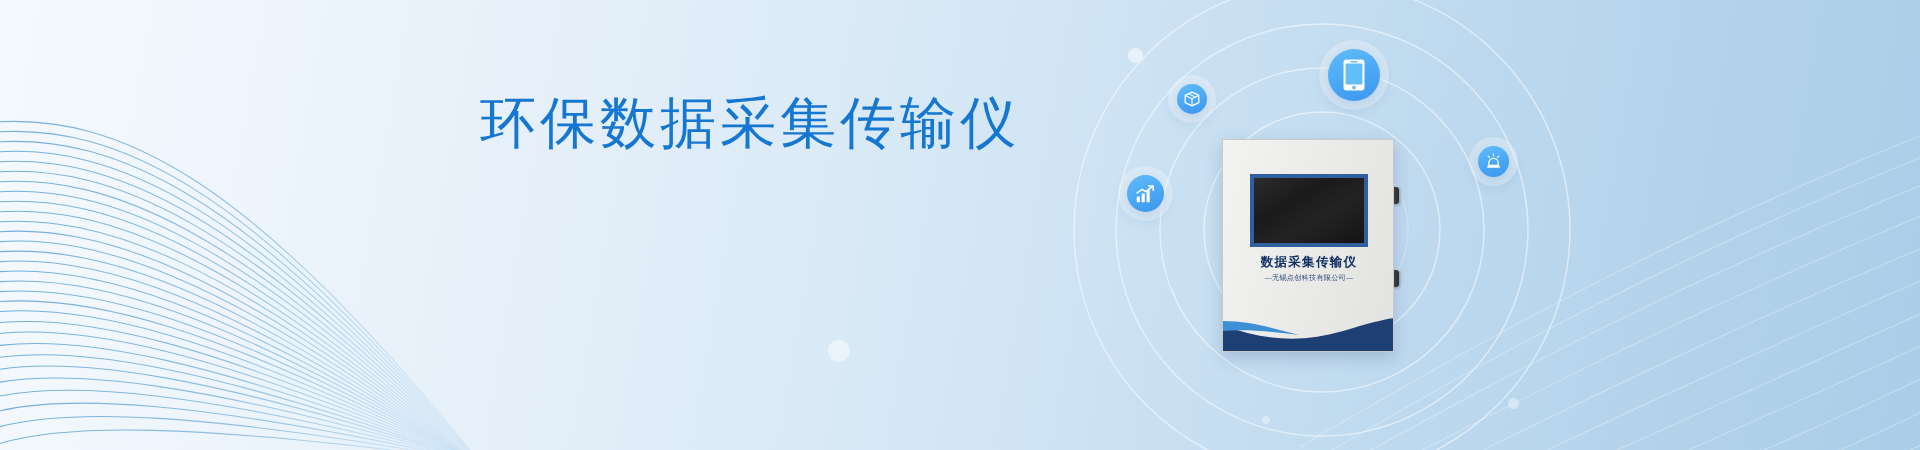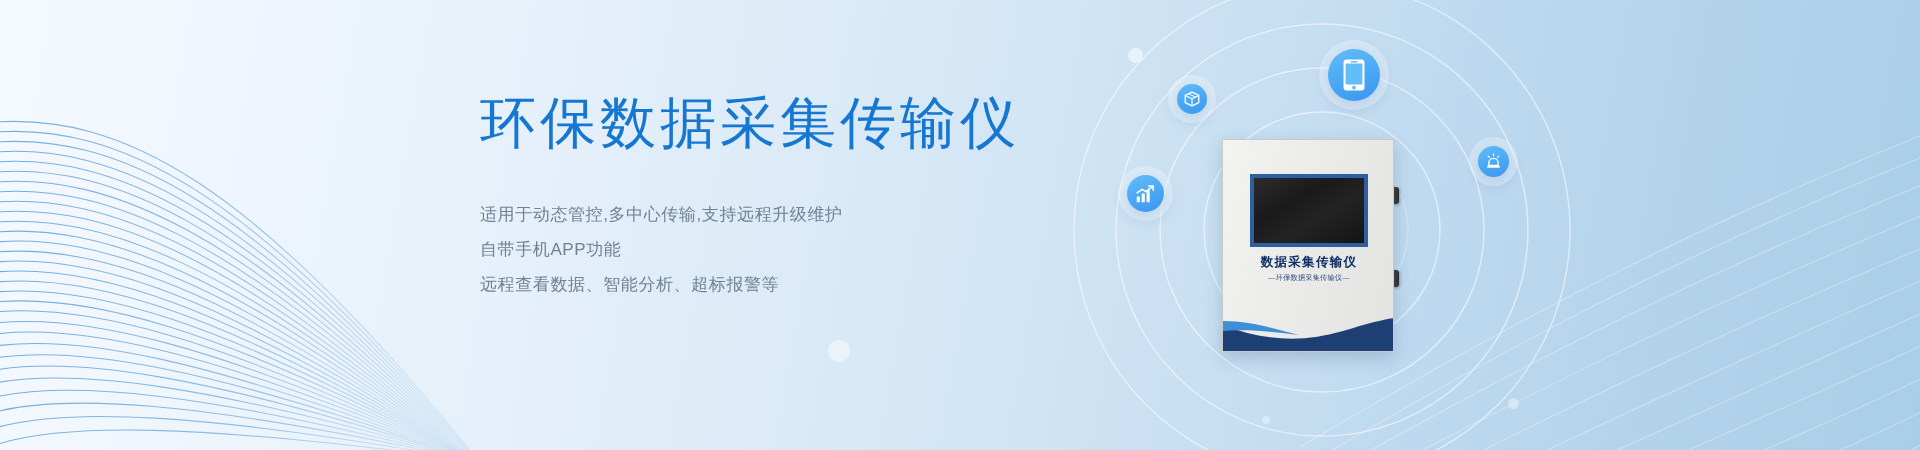--- a/index.html
+++ b/index.html
@@ -191,36 +191,31 @@
     </g>
   </svg>
 
   <span class="dot d1"></span>
   <span class="dot d2"></span>
   <span class="dot d3"></span>
   <span class="dot d4"></span>
 
   <div class="copy">
     <h1 class="headline">环保数据采集传输仪</h1>
-    <div class="sublines">
-      <p class="subline">适用于动态管控,多中心传输,支持远程升级维护</p>
-      <p class="subline">自带手机APP功能</p>
-      <p class="subline">远程查看数据、智能分析、超标报警等</p>
-    </div>
   </div>
 
   <div class="device">
     <div class="latch top"></div>
     <div class="latch bottom"></div>
     <div class="device-body">
       <div class="device-screen-frame">
         <div class="device-screen"></div>
       </div>
       <div class="device-title">数据采集传输仪</div>
-      <div class="device-sub">—环保数据采集传输仪—</div>
+      <div class="device-sub">—无锡点创科技有限公司—</div>
       <svg class="device-wave" viewBox="0 0 172 44" preserveAspectRatio="none">
         <path d="M0,18 C40,34 80,36 120,24 C146,16 162,12 172,11 L172,44 L0,44 Z" fill="#1d3f73"></path>
         <path d="M0,14 C28,14 52,22 76,28 C52,25 26,22 0,24 Z" fill="#3d8fd6"></path>
       </svg>
     </div>
   </div>
 
   <div class="bubble b-phone">
     <svg width="22" height="32" viewBox="0 0 22 32">
       <rect x="0.5" y="0.5" width="21" height="31" rx="3.2" fill="#ffffff"></rect>

